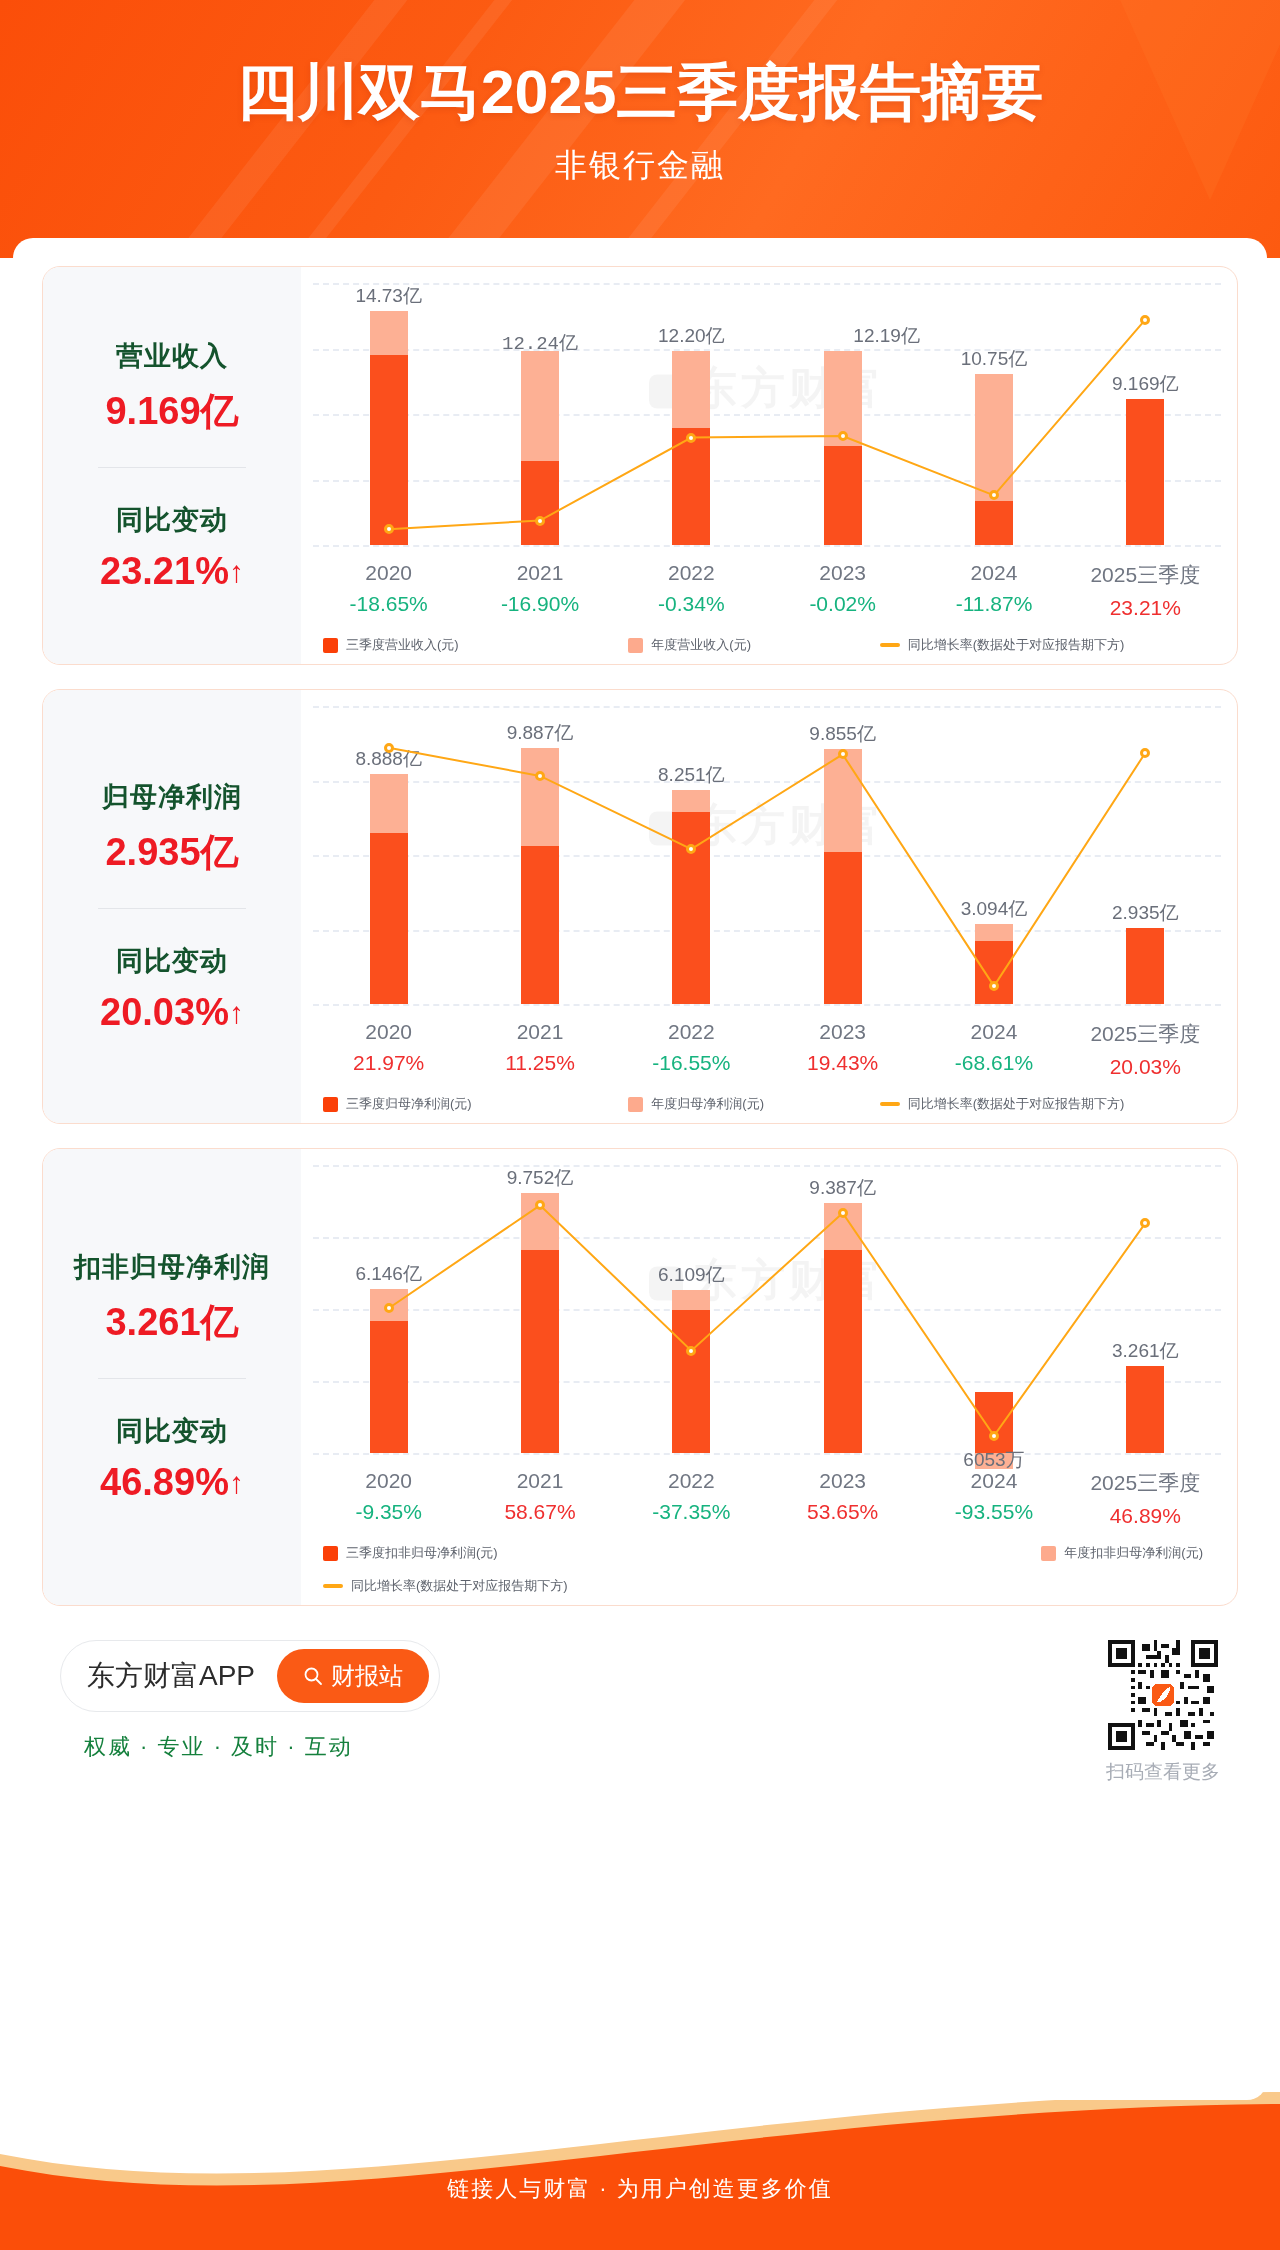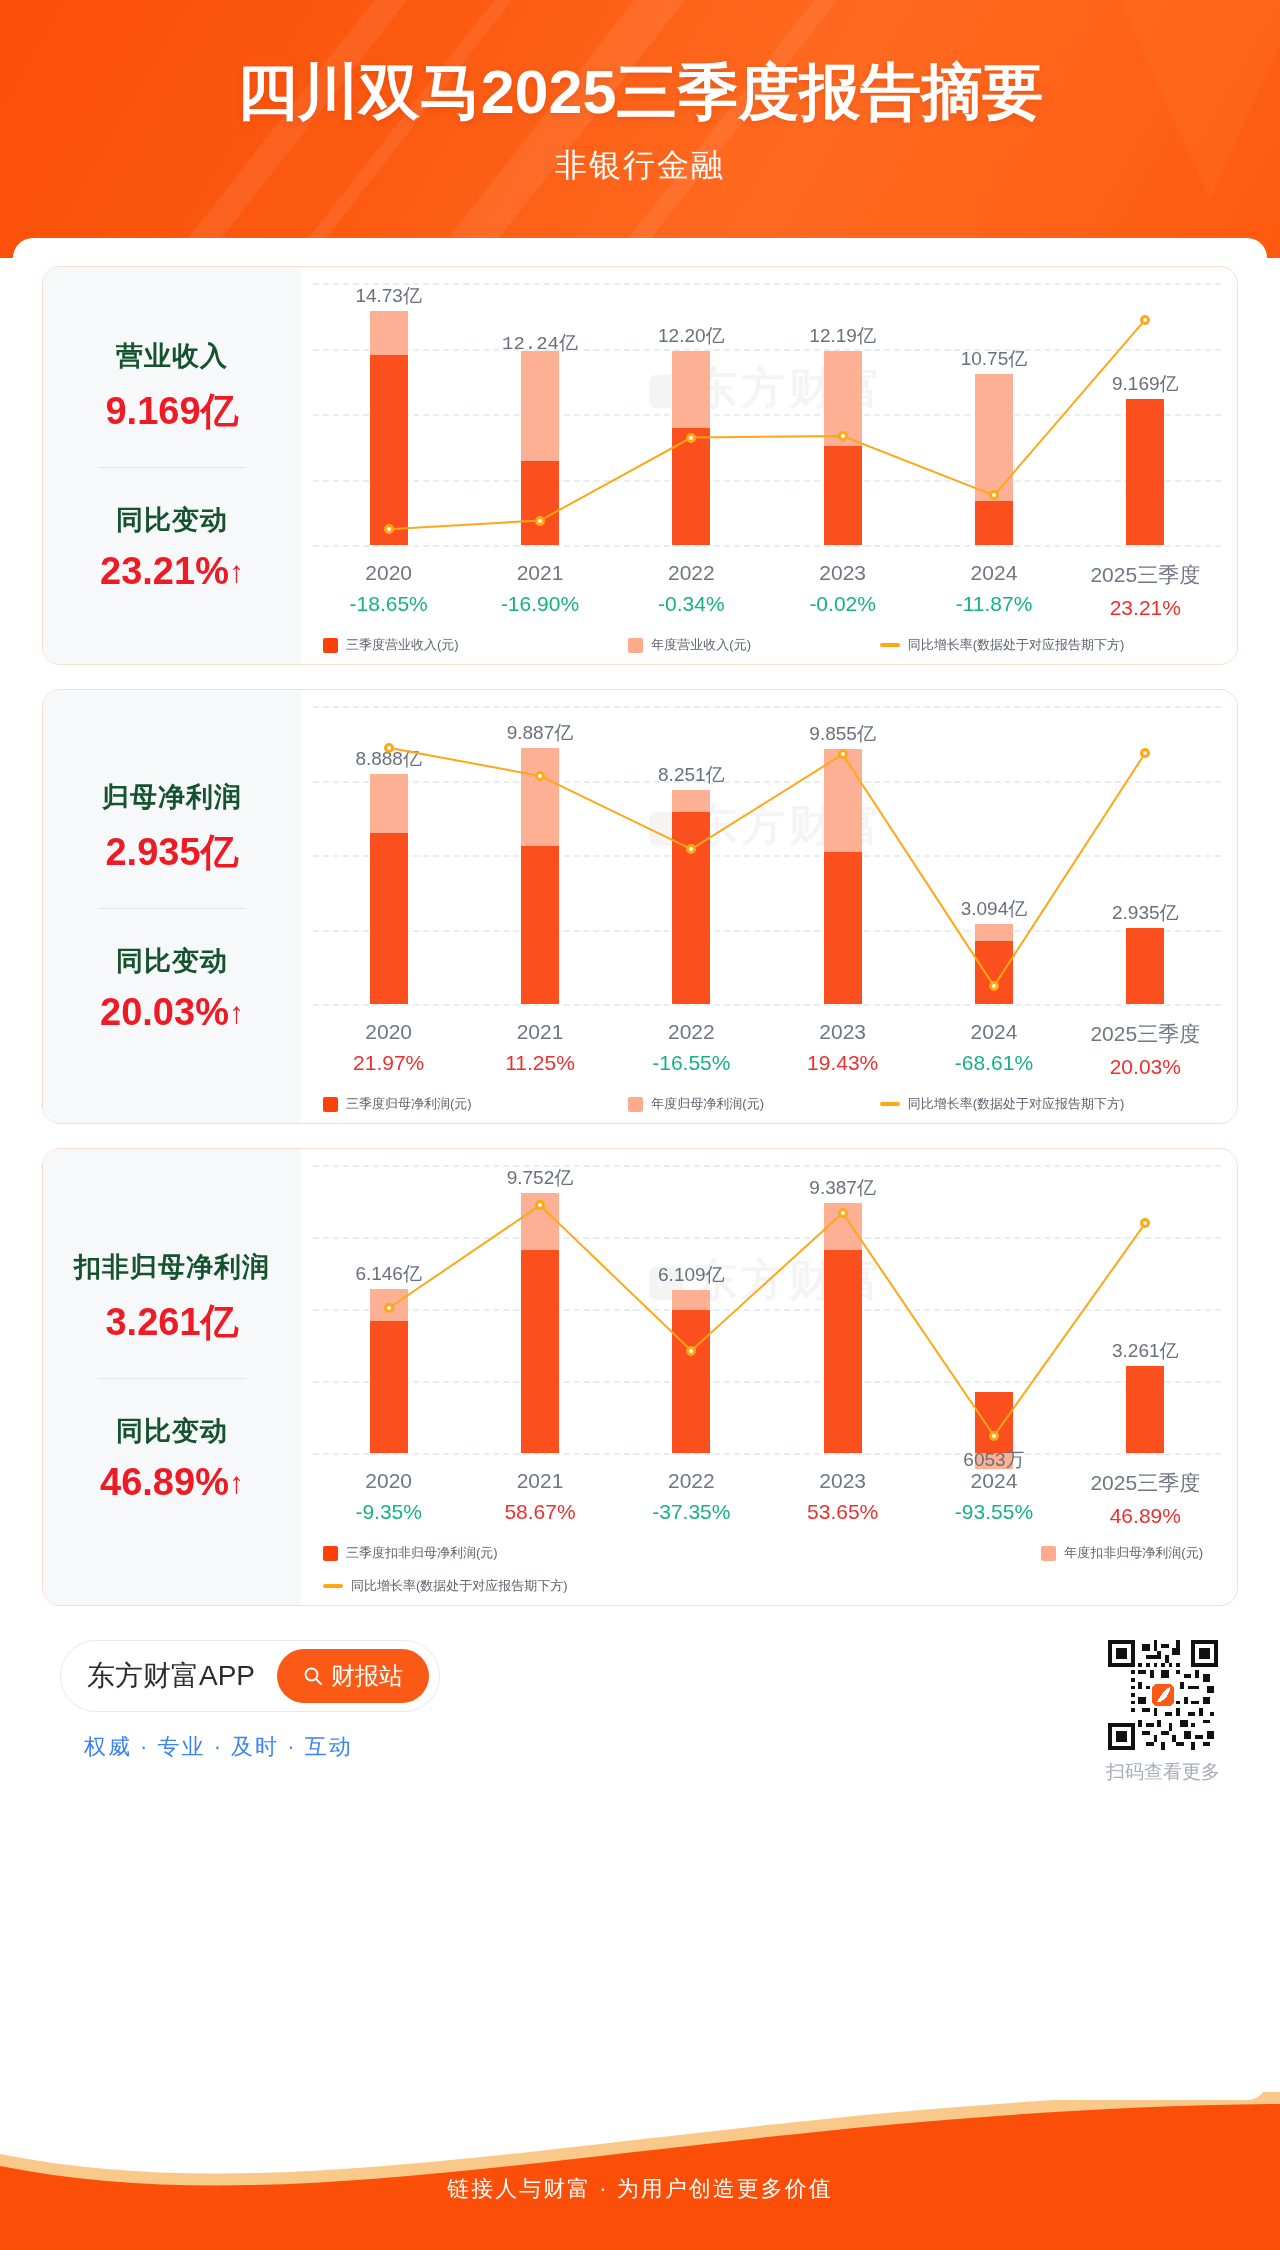--- a/index.html
+++ b/index.html
@@ -242,21 +242,21 @@
     color: #fff;
     border-radius: 32px;
     padding: 11px 26px;
     font-size: 24px;
     display: inline-flex;
     align-items: center;
   }
   .appbtn svg { margin-right: 8px; }
   .appslogan {
     font-size: 22px;
-    color: #3b82f6;
+    color: #15803d;
     margin-top: 20px;
     margin-left: 24px;
     letter-spacing: 2px;
   }
   .qrbox { text-align: center; }
   .qr {
     width: 110px; height: 110px;
     position: relative;
     margin: 0 auto;
   }
@@ -336,21 +336,21 @@
                   <div class="vlabel" style="top: 47px; font-family: Liberation Mono, monospace;">12.24亿</div>
                 </div>
                 <div class="bcol">
                   <div class="bar seg-light" style="bottom: 0px; height: 193.721px;"></div>
                   <div class="bar seg-dark" style="bottom: 0px; height: 116.55px;"></div>
                   <div class="vlabel" style="top: 40.2788px;">12.20亿</div>
                 </div>
                 <div class="bcol">
                   <div class="bar seg-light" style="bottom: 0px; height: 193.562px;"></div>
                   <div class="bar seg-dark" style="bottom: 0px; height: 98.9248px;"></div>
-                  <div class="vlabel" style="top: 40.4376px;">12.19亿</div>
+                  <div class="vlabel" style="top: 40.4376px; margin-left: 44px;">12.19亿</div>
                 </div>
                 <div class="bcol">
                   <div class="bar seg-light" style="bottom: 0px; height: 170.697px;"></div>
                   <div class="bar seg-dark" style="bottom: 0px; height: 44.143px;"></div>
                   <div class="vlabel" style="top: 63.303px;">10.75亿</div>
                 </div>
                 <div class="bcol">
                   <div class="bar seg-dark" style="bottom: 0px; height: 145.593px;"></div>
                   <div class="vlabel" style="top: 88.4074px;">9.169亿</div>
                 </div>

